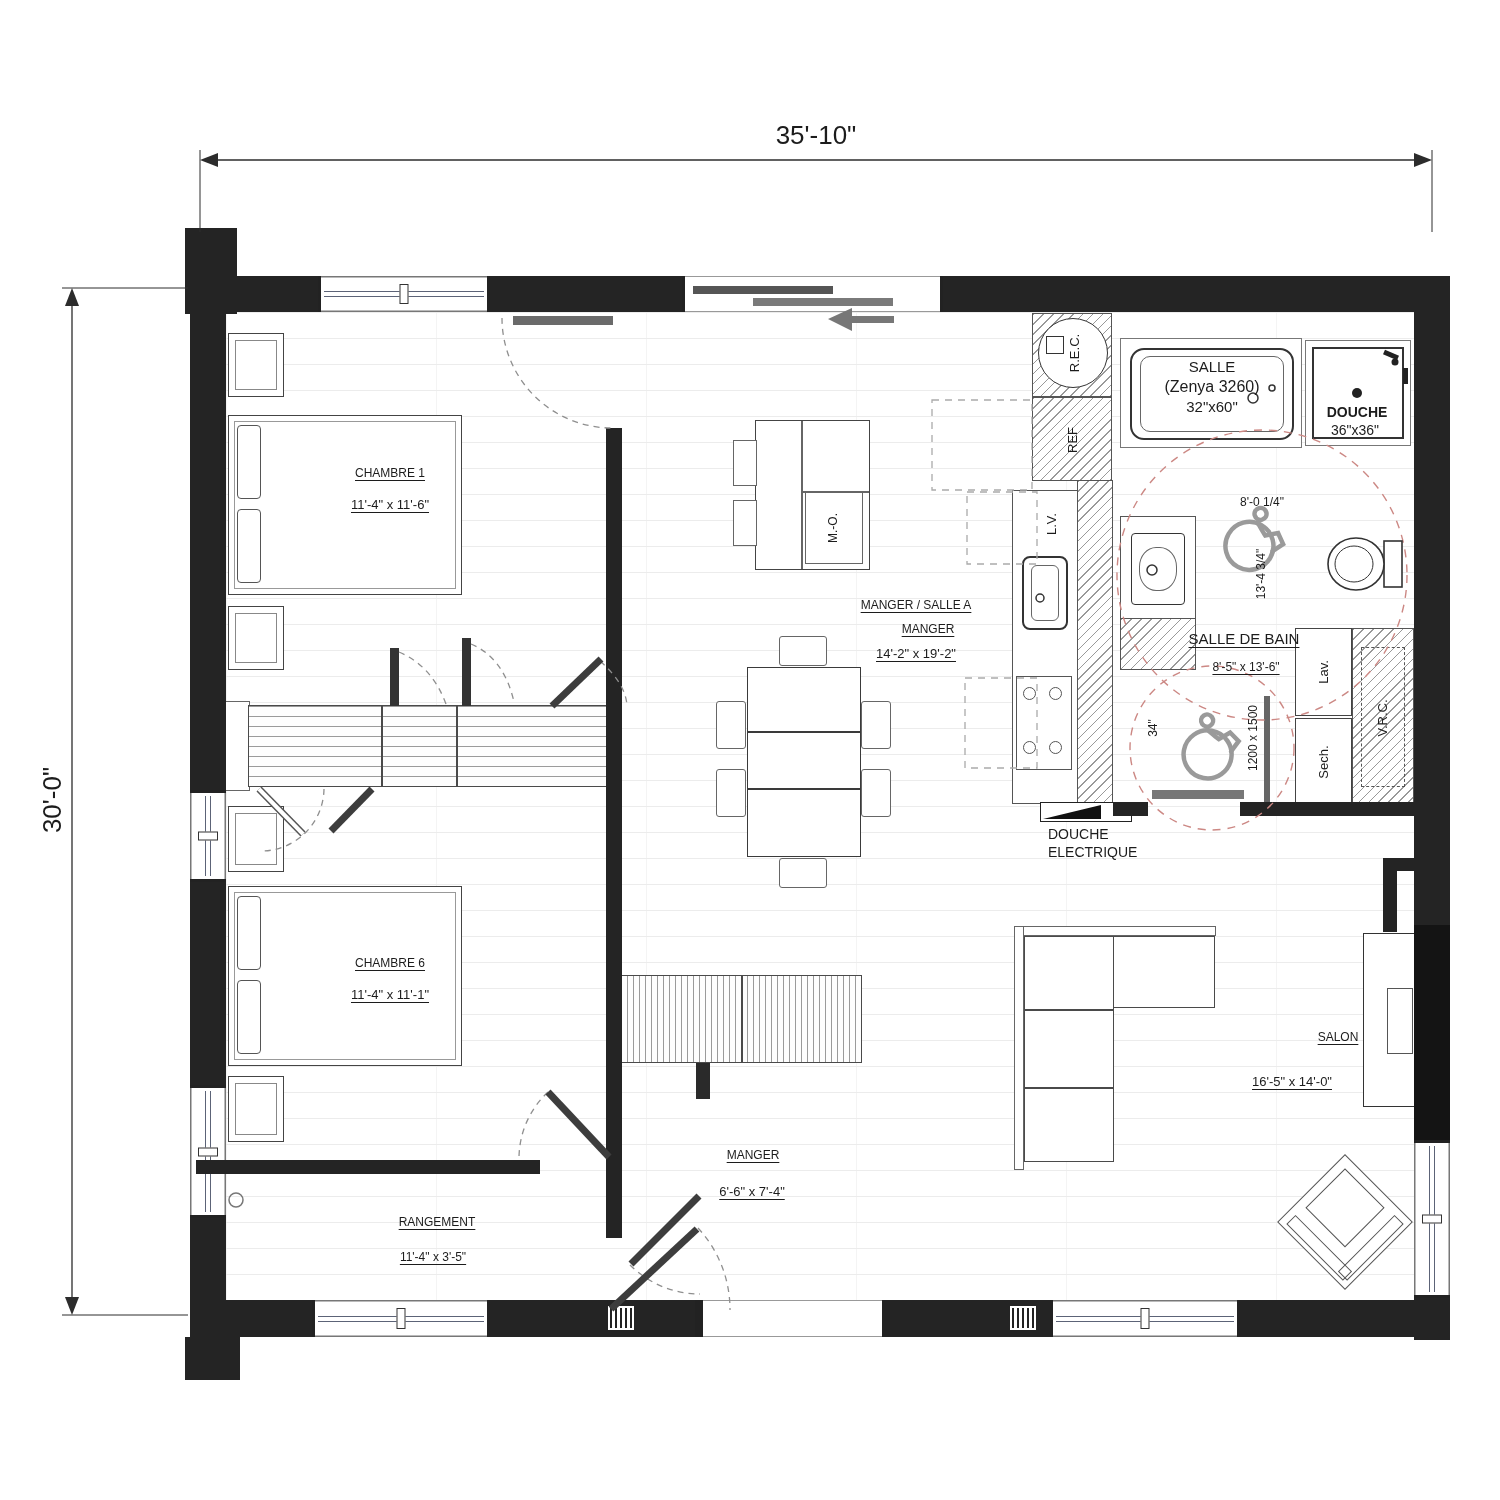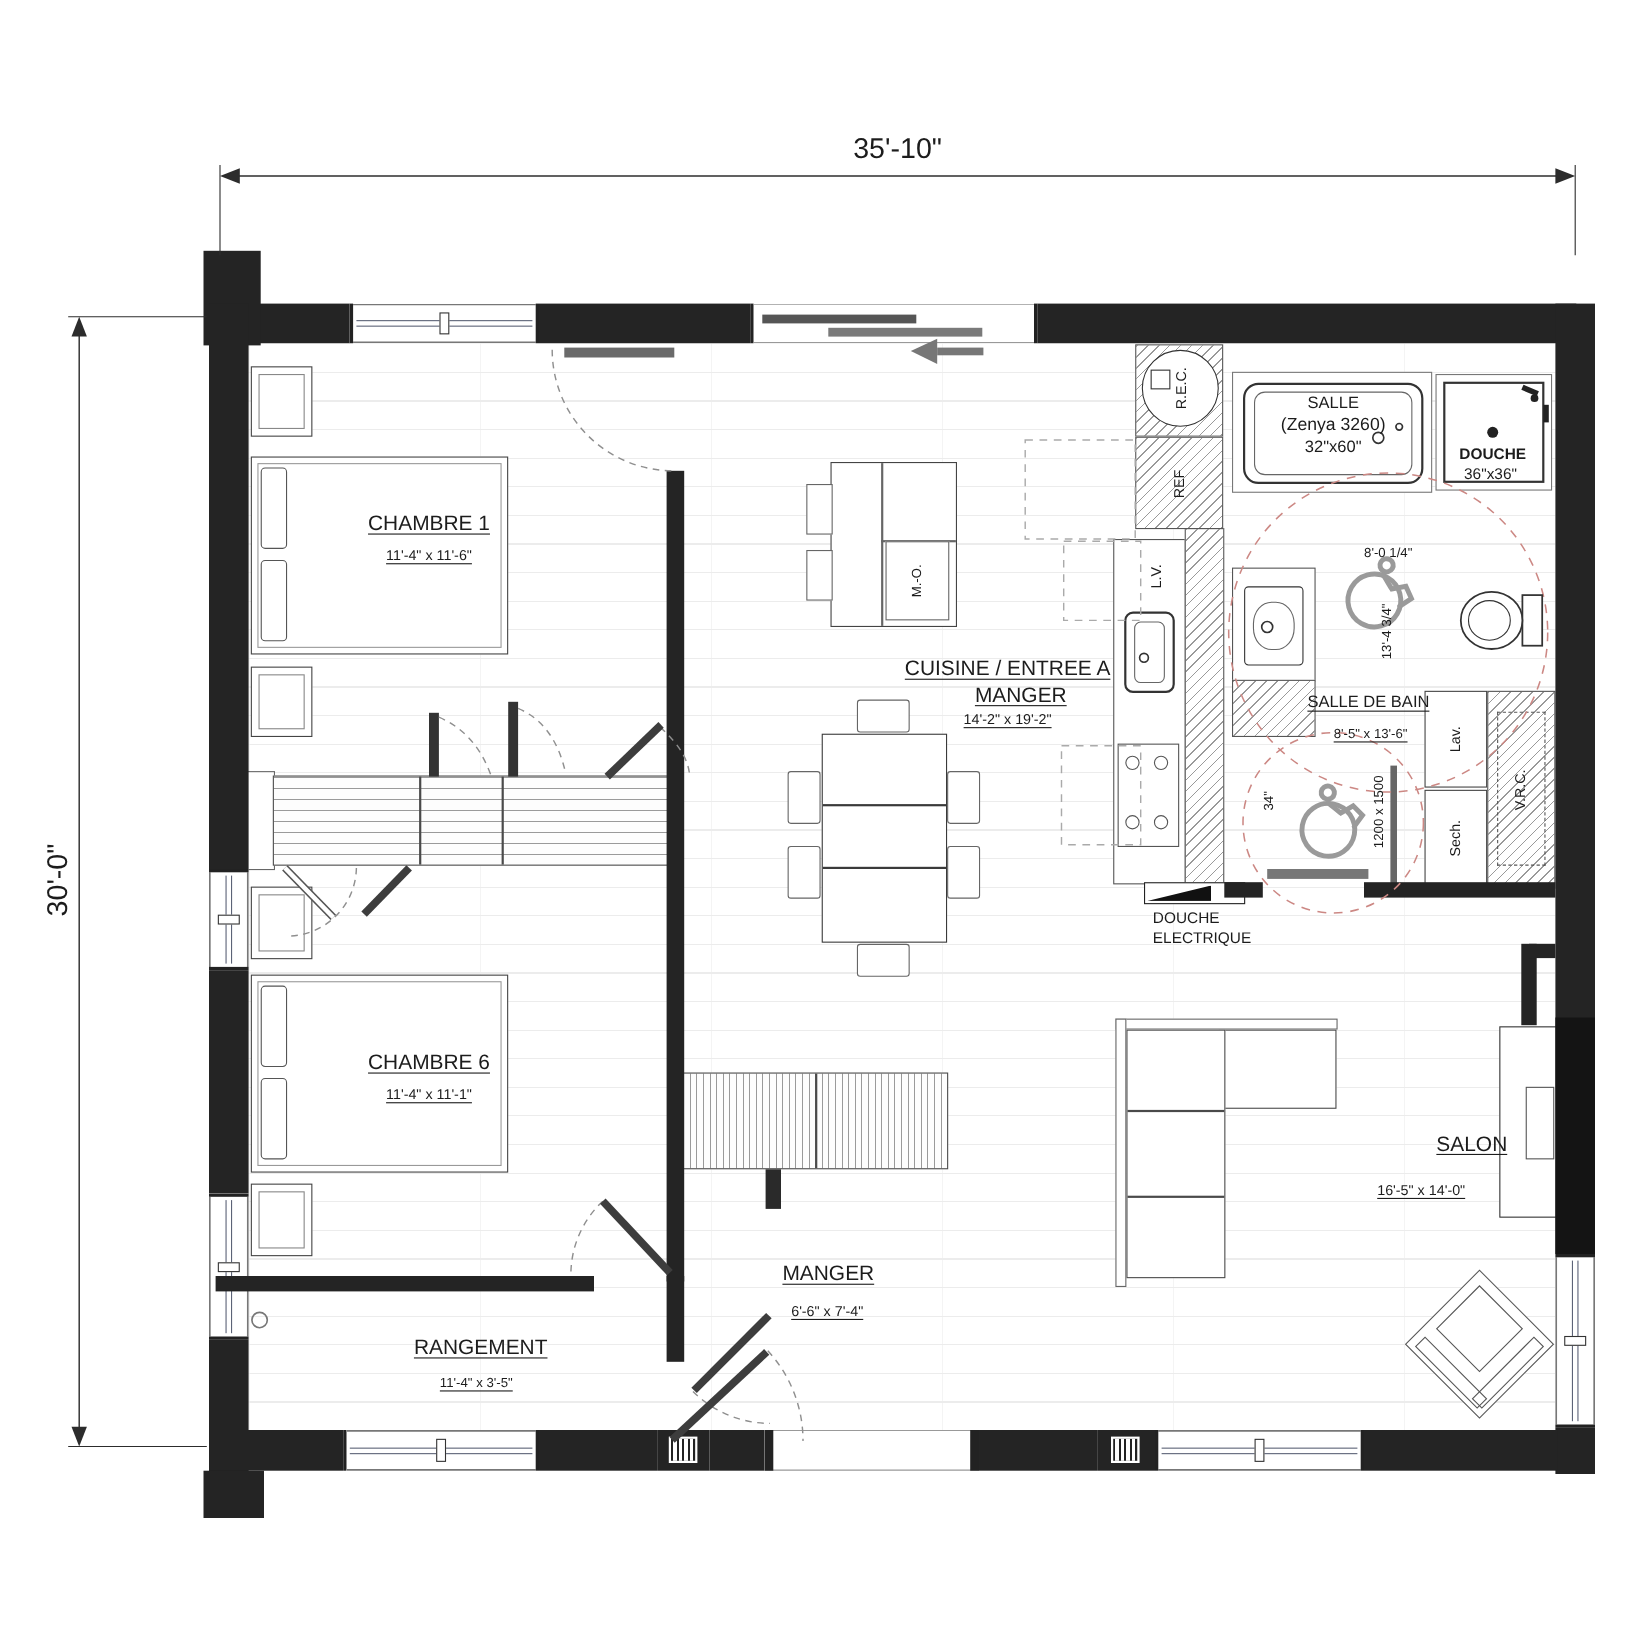--- a/index.html
+++ b/index.html
@@ -16,21 +16,21 @@
   .shelves{position:absolute;background-color:#fdfdfd;border:1.5px solid #4a4a4a;
       background-image:repeating-linear-gradient(180deg,#9a9a9a 0 1px,transparent 1px 10px);}
   .vstripes{position:absolute;background-color:#fdfdfd;border:1.5px solid #4a4a4a;
       background-image:repeating-linear-gradient(90deg,#9a9a9a 0 1px,transparent 1px 6px);}
   .box{position:absolute;background:#fff;border:1.5px solid #444;}
   .box-thin{position:absolute;background:#fff;border:1px solid #666;}
   .lbl{position:absolute;color:#1c1c1c;white-space:nowrap;z-index:40;}
   .ctr{transform:translate(-50%,0);}
   .u{text-decoration:underline;text-underline-offset:3px;}
   .vtext{writing-mode:vertical-rl;transform:translate(-50%,-50%) rotate(180deg);}
-  .rn{font-size:19px;} .rs{font-size:13px;} .sm{font-size:12px;} .fx{font-size:14px;}
+  .rn{font-size:12px;} .rs{font-size:13px;} .sm{font-size:12px;} .fx{font-size:14px;}
   .bigdim{font-size:26px;font-weight:500;}
   .win-h{position:absolute;background:#fff;border-left:3px solid #222;border-right:3px solid #222;
       box-shadow:inset 0 1.5px 0 #777, inset 0 -1.5px 0 #777;}
   .win-h .mid{position:absolute;left:3px;right:3px;top:42%;height:6px;border-top:1px solid #5c6377;border-bottom:1px solid #5c6377;}
   .win-h .mull{position:absolute;left:50%;top:22%;width:9px;height:56%;background:#fff;border:1.5px solid #333;transform:translateX(-50%);}
   .win-v{position:absolute;background:#fff;border-top:3px solid #222;border-bottom:3px solid #222;
       box-shadow:inset 1.5px 0 0 #777, inset -1.5px 0 0 #777;}
   .win-v .mid{position:absolute;top:3px;bottom:3px;left:42%;width:6px;border-left:1px solid #5c6377;border-right:1px solid #5c6377;}
   .win-v .mull{position:absolute;top:50%;left:22%;height:9px;width:56%;background:#fff;border:1.5px solid #333;transform:translateY(-50%);}
   svg{position:absolute;left:0;top:0;pointer-events:none;z-index:30;}
@@ -322,21 +322,21 @@
 
   <div class="lbl bigdim ctr" style="left:816px;top:120px;">35'-10"</div>
   <div class="lbl bigdim vtext" style="left:52px;top:800px;">30'-0"</div>
 
   <div class="lbl rn u ctr" style="left:390px;top:466px;">CHAMBRE 1</div>
   <div class="lbl rs u ctr" style="left:390px;top:497px;">11'-4" x 11'-6"</div>
 
   <div class="lbl rn u ctr" style="left:390px;top:956px;">CHAMBRE 6</div>
   <div class="lbl rs u ctr" style="left:390px;top:987px;">11'-4" x 11'-1"</div>
 
-  <div class="lbl rn u ctr" style="left:916px;top:598px;">CUISINE / ENTREE A</div>
+  <div class="lbl rn u ctr" style="left:916px;top:598px;">MANGER / SALLE A</div>
   <div class="lbl rn u ctr" style="left:928px;top:622px;">MANGER</div>
   <div class="lbl rs u ctr" style="left:916px;top:646px;">14'-2" x 19'-2"</div>
 
   <div class="lbl rn u ctr" style="left:1244px;top:630px;font-size:15px;">SALLE DE BAIN</div>
   <div class="lbl sm u ctr" style="left:1246px;top:660px;">8'-5" x 13'-6"</div>
 
   <div class="lbl rn u ctr" style="left:1293px;top:1030px;margin-left:45px;">SALON</div>
   <div class="lbl rs u ctr" style="left:1292px;top:1074px;">16'-5" x 14'-0"</div>
 
   <div class="lbl rn u ctr" style="left:753px;top:1148px;">MANGER</div>

